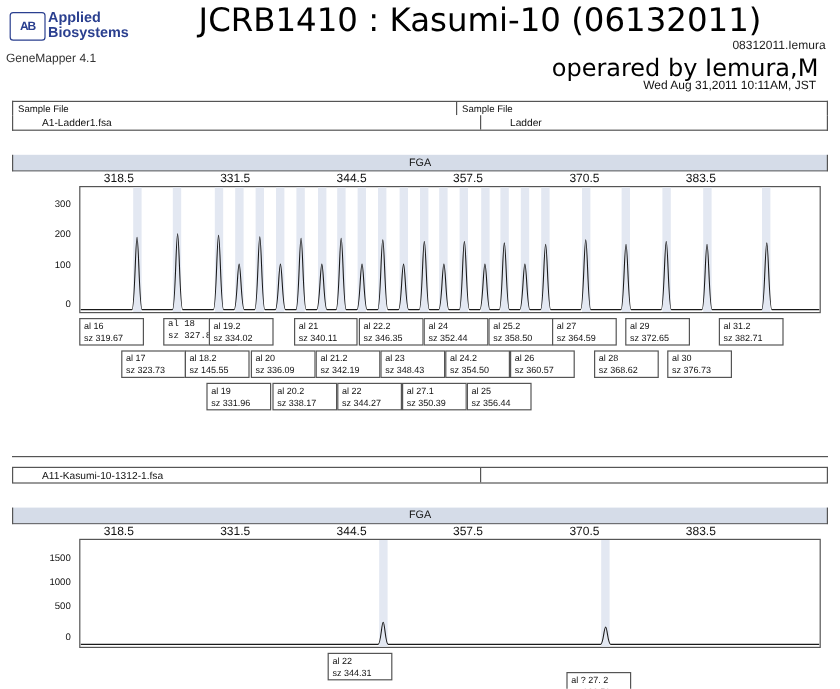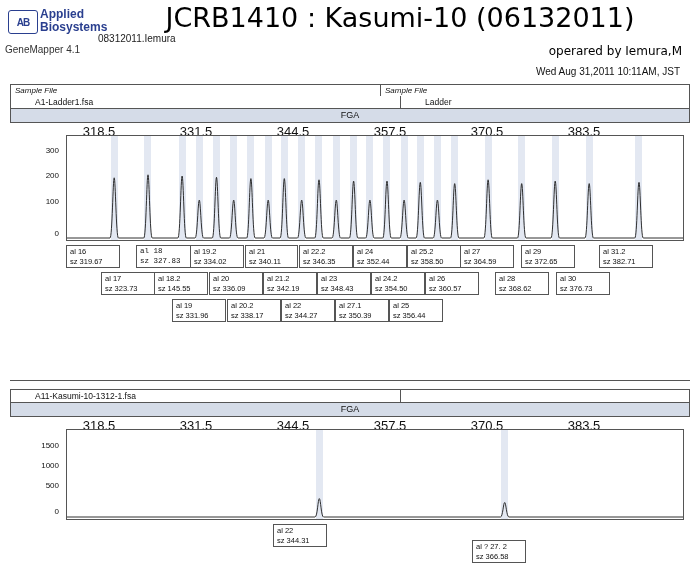--- a/index.html
+++ b/index.html
@@ -34,41 +34,41 @@
   }
 
   .title{
     position:absolute;left:110px;top:2px;width:580px;
     text-align:center;
     font-size:27px;letter-spacing:0px;color:#000;
     font-family:"DejaVu Sans", sans-serif;
     white-space:nowrap;
   }
   .subtitle{
-    position:absolute;left:98px;top:33px;width:580px;
-    text-align:left;font-size:10px;color:#222;
+    position:absolute;left:108px;top:33px;width:580px;
+    text-align:right;font-size:10px;color:#222;
   }
   .operator{
     position:absolute;right:18px;top:44px;
-    font-size:12px;color:#000;
+    font-size:20px;color:#000;
     font-family:"DejaVu Sans", sans-serif;
   }
   .datestamp{
     position:absolute;right:20px;top:66px;
     font-size:10px;color:#111;
   }
 
   
   .panel{position:absolute;left:10px;width:680px;border:1px solid #444;background:#fff;}
   .panel1{top:84px;height:290px;border:none;}
   .panel2{top:389px;height:178px;border:none;}
 
   .hdr-row{
     position:relative;height:11px;border:1px solid #555;border-bottom:none;
-    background:#fff;display:flex;font-style:italic;
+    background:#fff;display:flex;
   }
   .hdr-cell{
     font-size:8px;line-height:11px;padding-left:4px;color:#111;
     border-right:1px solid #555;box-sizing:border-box;
   }
   .hdr-cell.c1{width:370px;}
   .hdr-cell.c2{flex:1;border-right:none;}
 
   .file-row{
     position:relative;height:12px;border:1px solid #555;border-top:none;
@@ -77,30 +77,30 @@
   .file-cell{
     font-size:8.5px;line-height:12px;padding-left:4px;color:#111;
     border-right:1px solid #555;box-sizing:border-box;margin-left:20px;
   }
   .file-cell.c1{width:370px;}
   .file-cell.c2{flex:1;border-right:none;}
 
   .marker-bar{
     height:13px;border:1px solid #555;border-top:none;
     background:#d5dce8;
-    font-size:9px;line-height:13px;text-align:center;color:#111;
+    font-size:9px;line-height:13px;text-align:center;color:#111;margin-top:20px;
   }
 
   
   .plot-wrap{position:relative;background:#fff;}
   .plot1{height:120px;}
   .plot2{height:105px;}
   .axis-labels{position:relative;height:12px;}
   .axis-tick{
-    position:absolute;font-size:13px;color:#111;transform:translateX(-50%);
+    position:absolute;font-size:10px;color:#111;transform:translateX(-50%);
     top:1px;
   }
   .plot-box{
     position:absolute;left:56px;right:6px;top:12px;bottom:2px;
     border:1px solid #555;background:#fff;overflow:hidden;
   }
   .y-axis-labels{
     position:absolute;left:0;top:12px;width:52px;bottom:2px;
   }
   .y-lab{position:absolute;right:3px;font-size:8px;color:#111;transform:translateY(-50%);}
@@ -215,21 +215,21 @@
           <span>sz 327.83</span>
         </div>
         <div class="callbox" style="left: 144px; top: 29px;">
           <span>al 18.2</span>
           <span>sz 145.55</span>
         </div>
         <div class="callbox" style="left: 162px; top: 56px;">
           <span>al 19</span>
           <span>sz 331.96</span>
         </div>
-        <div class="callbox" style="left: 180px; top: 2px;">
+        <div class="callbox" style="left: 164px; top: 2px;">
           <span>al 19.2</span>
           <span>sz 334.02</span>
         </div>
         <div class="callbox" style="left: 199px; top: 29px;">
           <span>al 20</span>
           <span>sz 336.09</span>
         </div>
         <div class="callbox" style="left: 217px; top: 56px;">
           <span>al 20.2</span>
           <span>sz 338.17</span>

